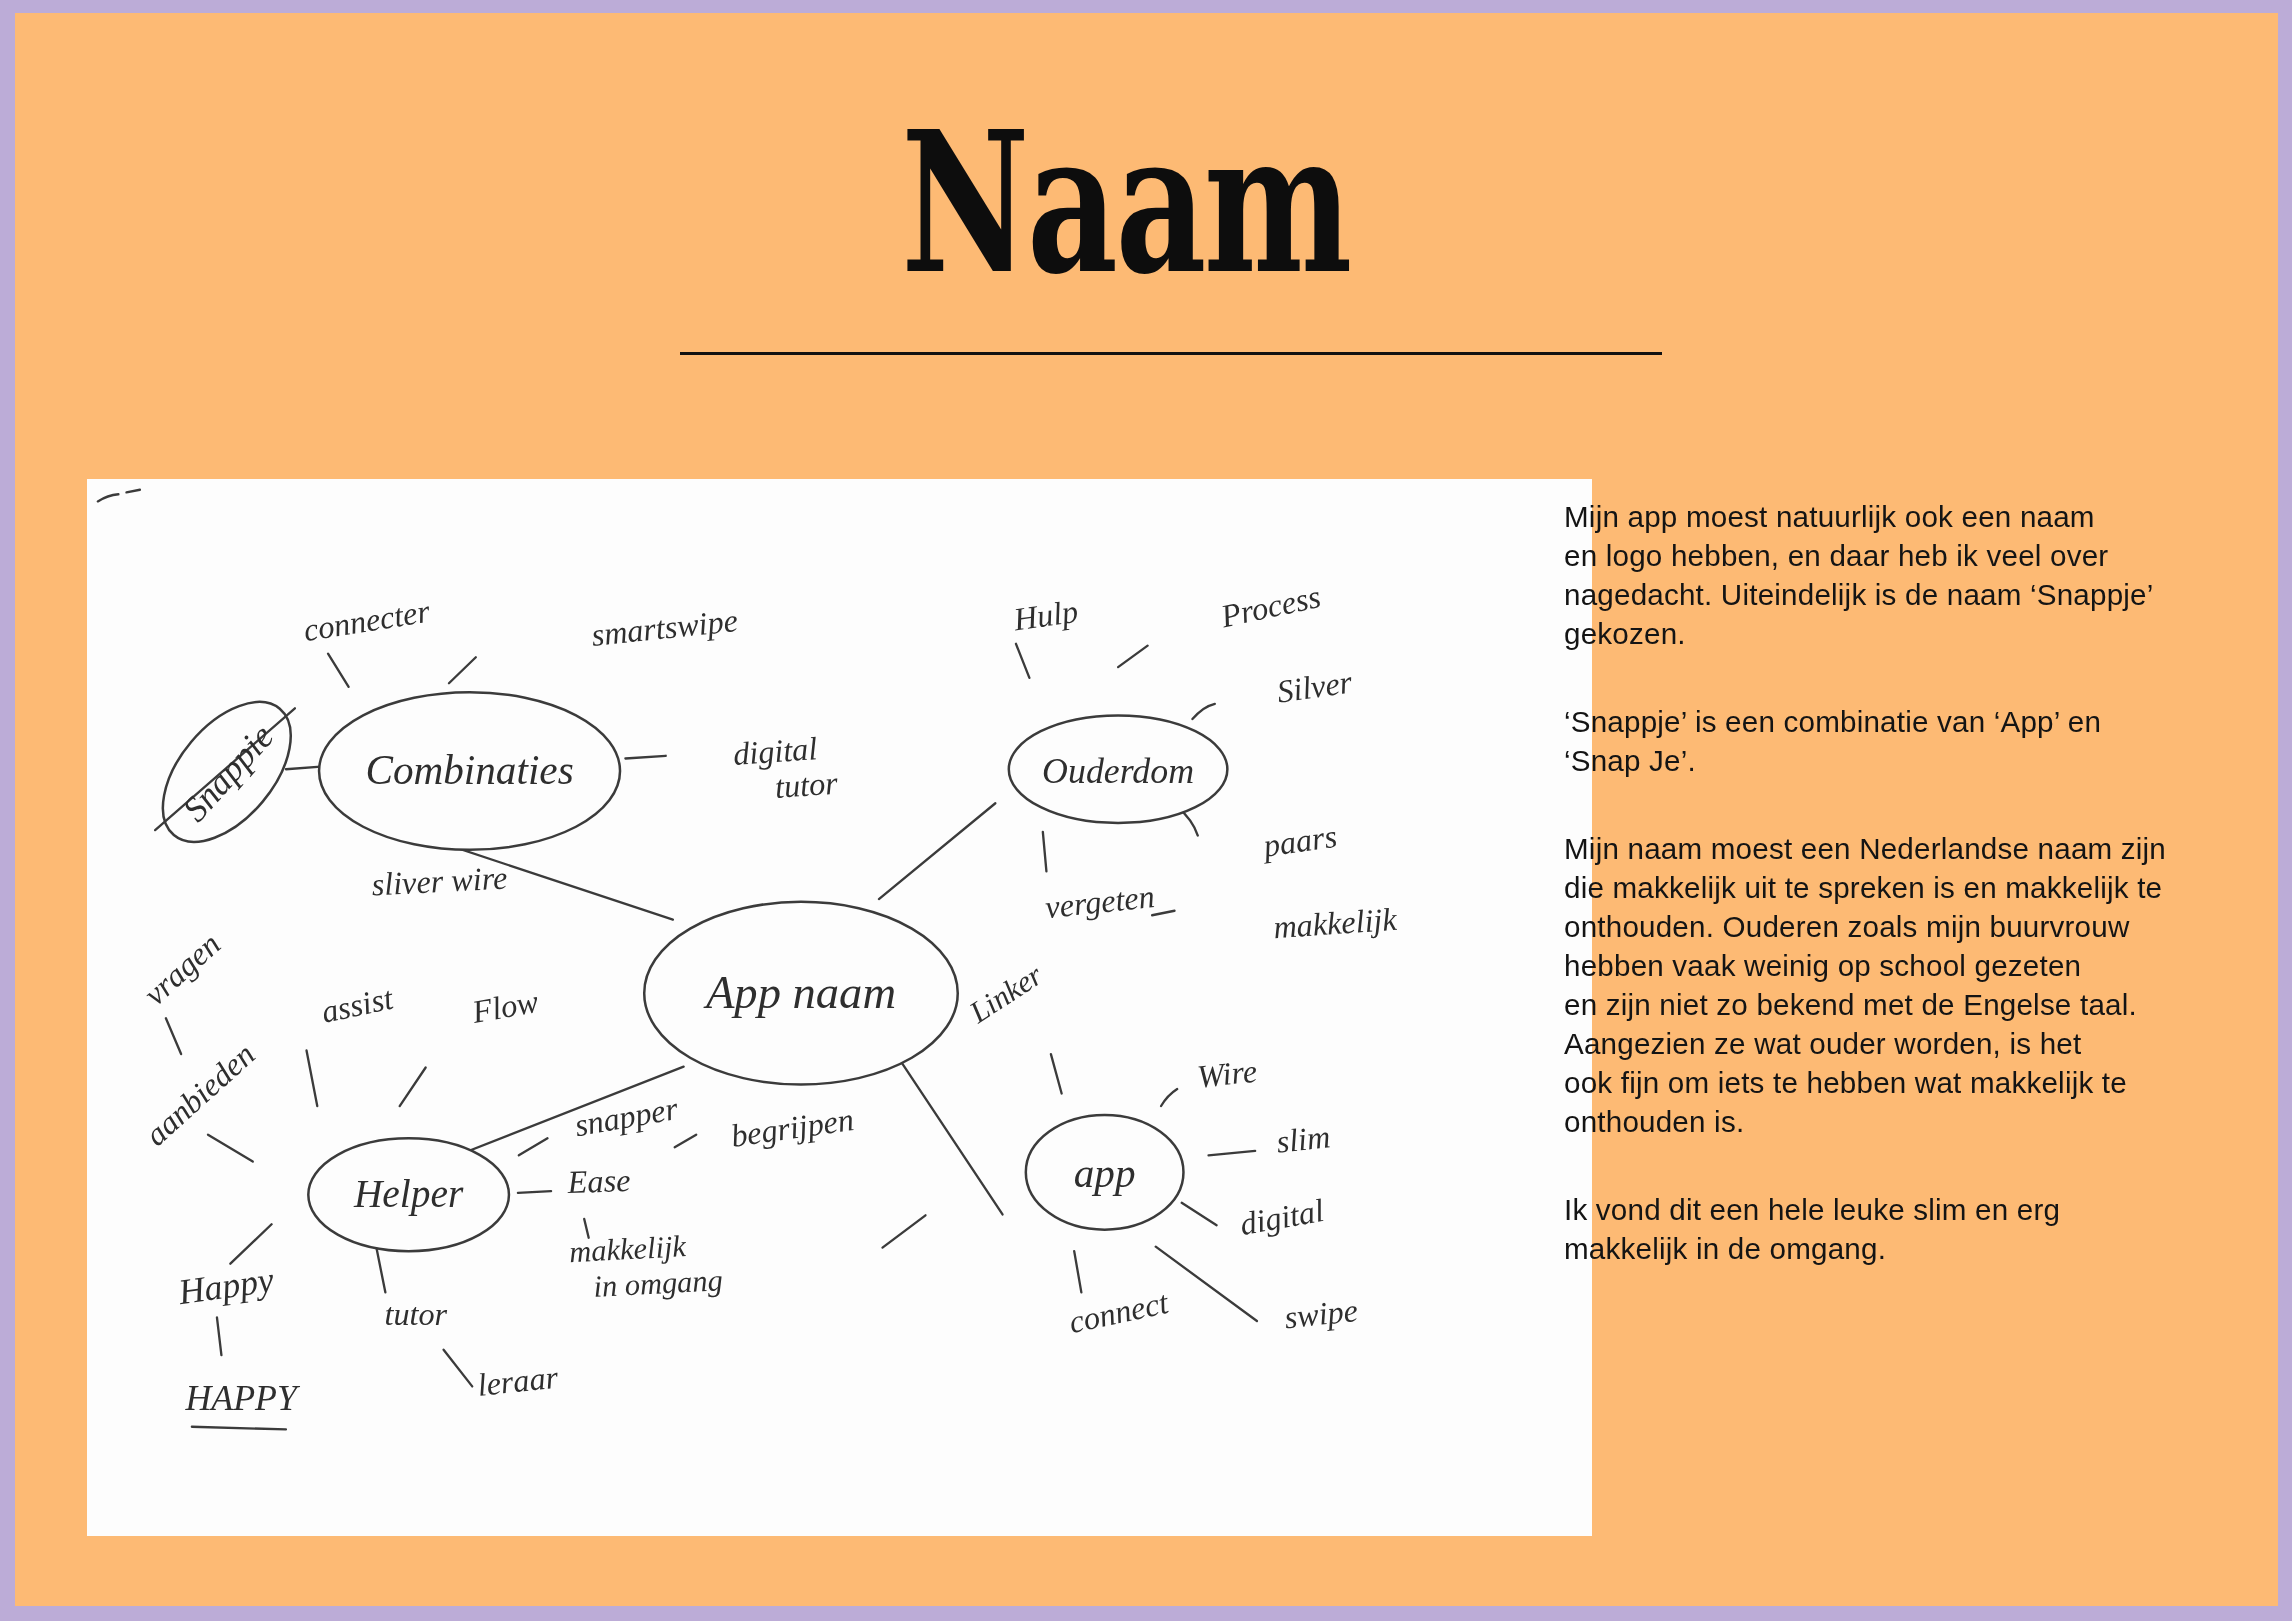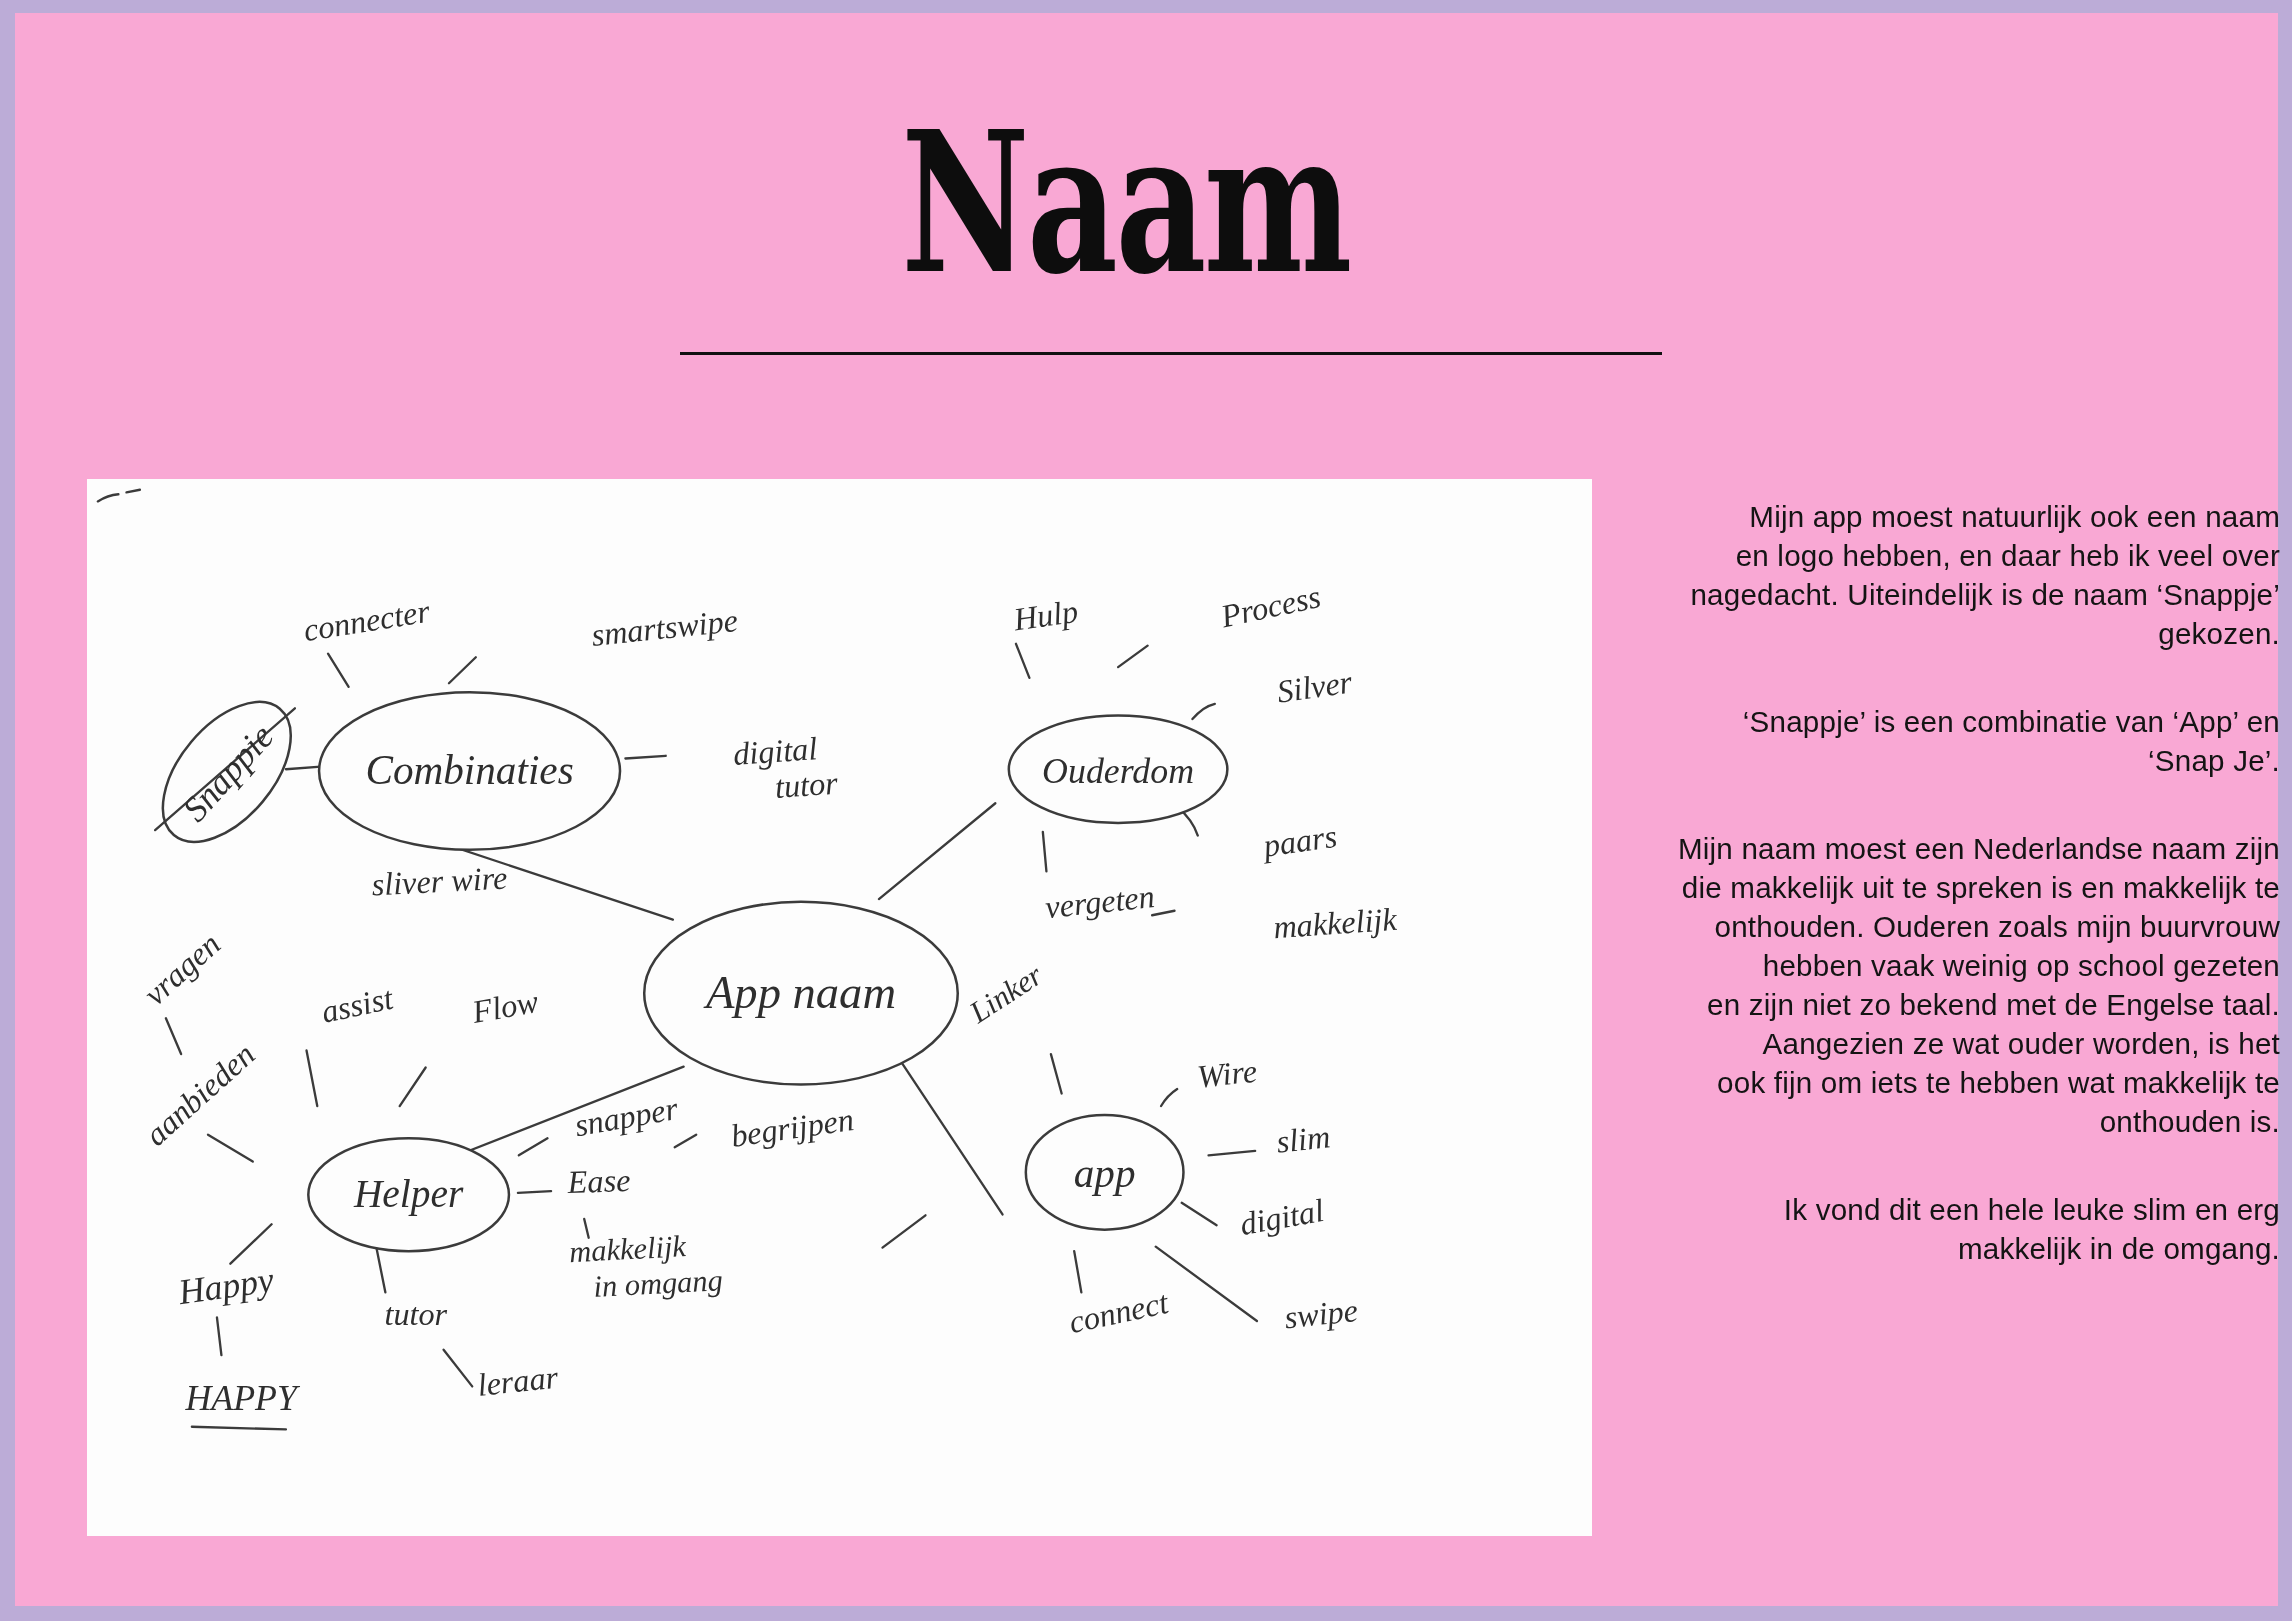--- a/index.html
+++ b/index.html
@@ -4,21 +4,21 @@
 <style>
   html,body{margin:0;padding:0;}
   body{
     width:2293px;height:1621px;position:relative;
     background:#bcacd7;
     font-family:"Liberation Sans",sans-serif;
     overflow:hidden;
   }
   .page{
     position:absolute;left:15px;top:13.4px;right:15px;bottom:15px;
-    background:#f9a8d4;
+    background:#fdba74;
     padding-left:32px;
   }
   
   .title-wrap{
     position:absolute;left:0;top:88px;width:2221px;
     text-align:center;pointer-events:none;
   }
   h1.title{
     margin:0;
     font-family:"DejaVu Serif","Liberation Serif",serif;
@@ -49,21 +49,20 @@
   
   aside.notes{
     position:absolute;left:1549px;top:484px;width:716px;
     color:#141414;
   }
   aside.notes p{
     margin:0 0 49px 0;
     font-size:29.6px;line-height:39px;
     white-space:pre-line;
     letter-spacing:0.2px;
-    text-align:right;
   }
 </style>
 </head>
 <body>
 
 <div class="page">
 
   <div class="title-wrap">
     <h1 class="title">Naam</h1>
   </div>

